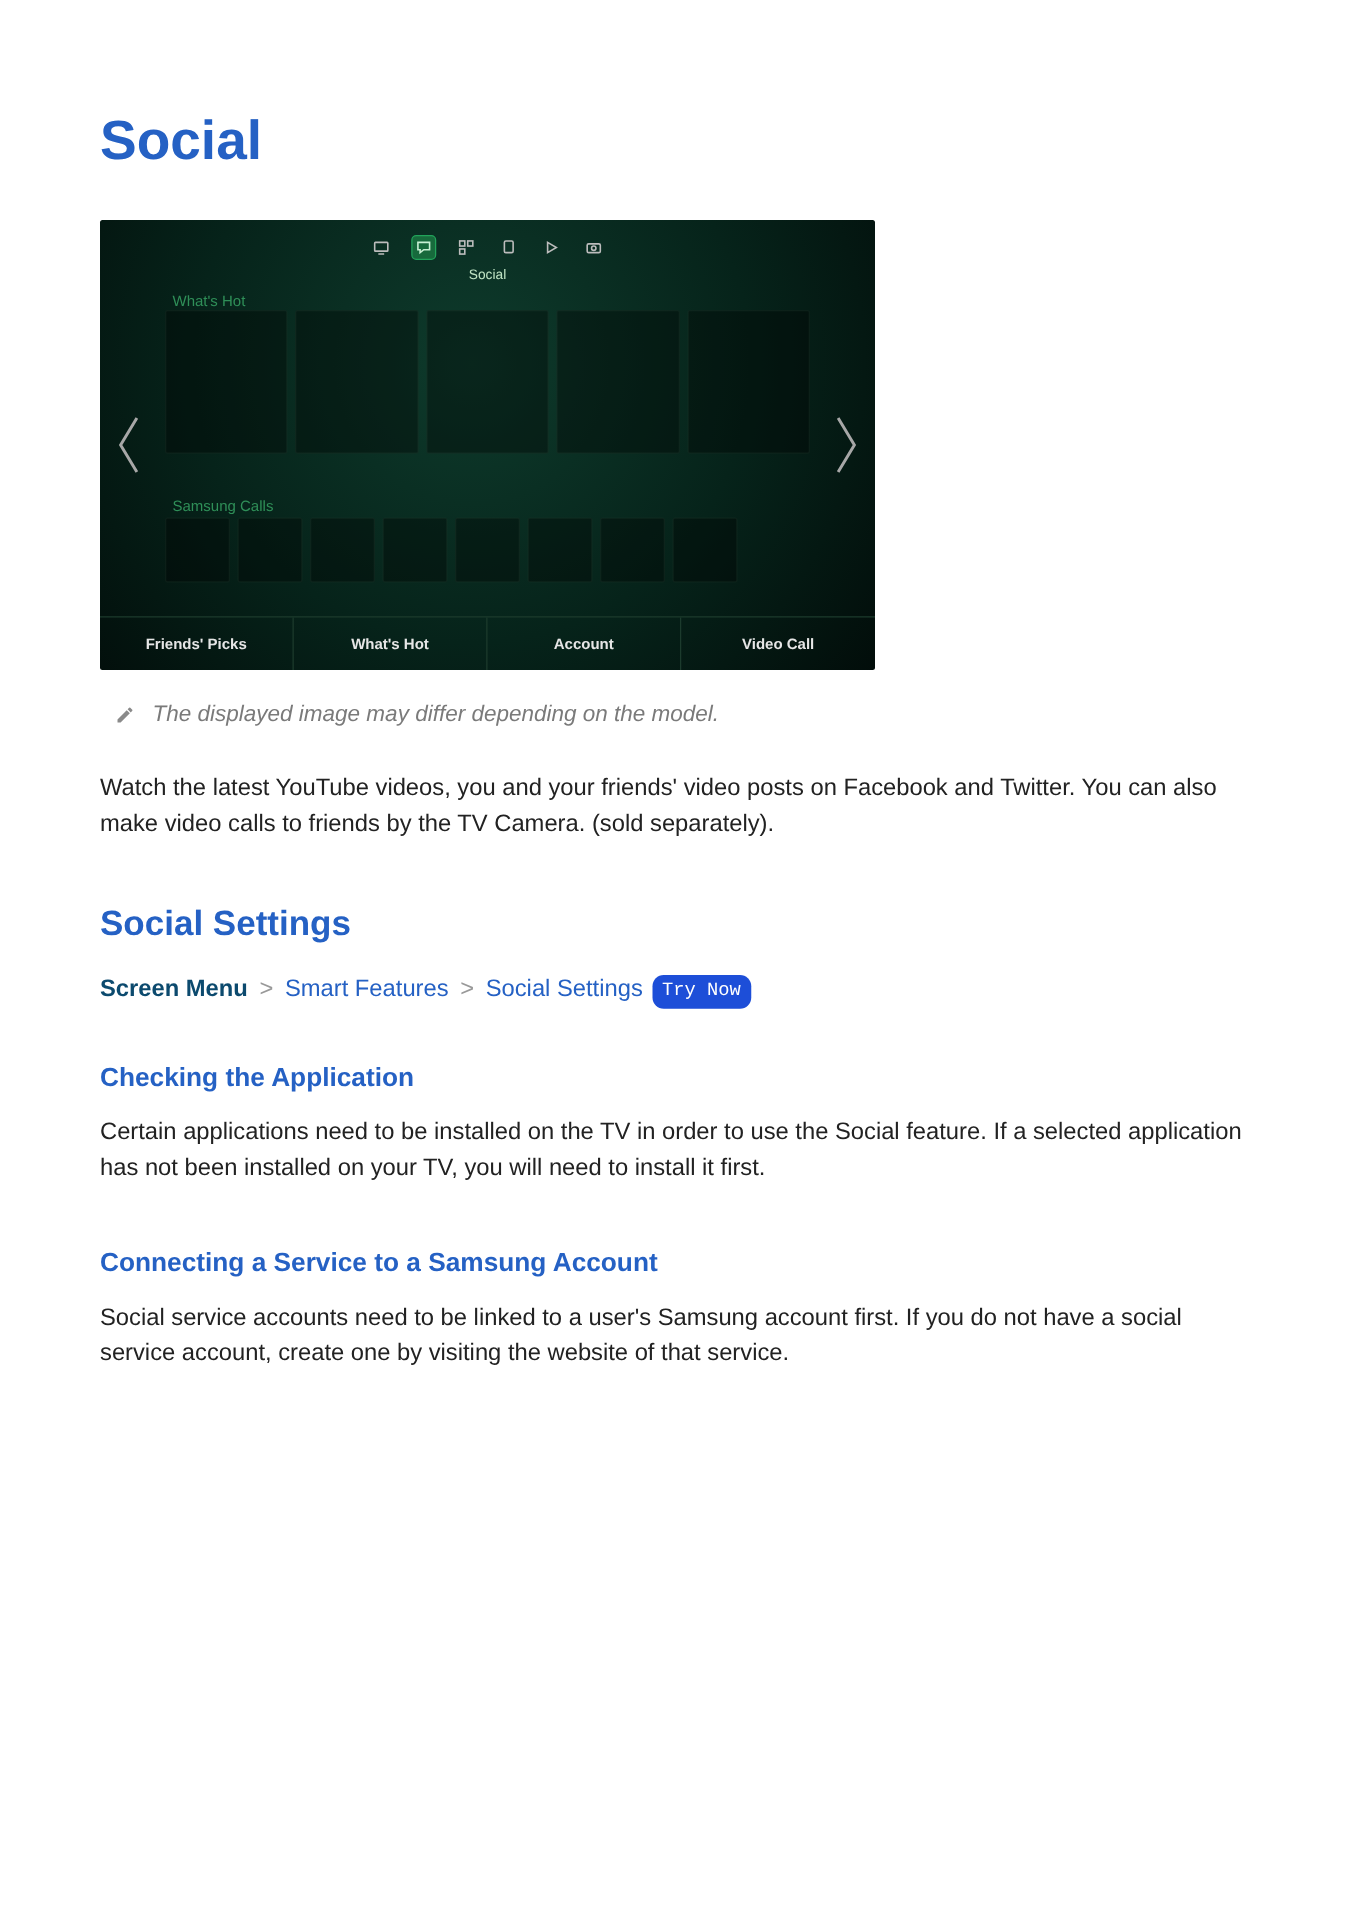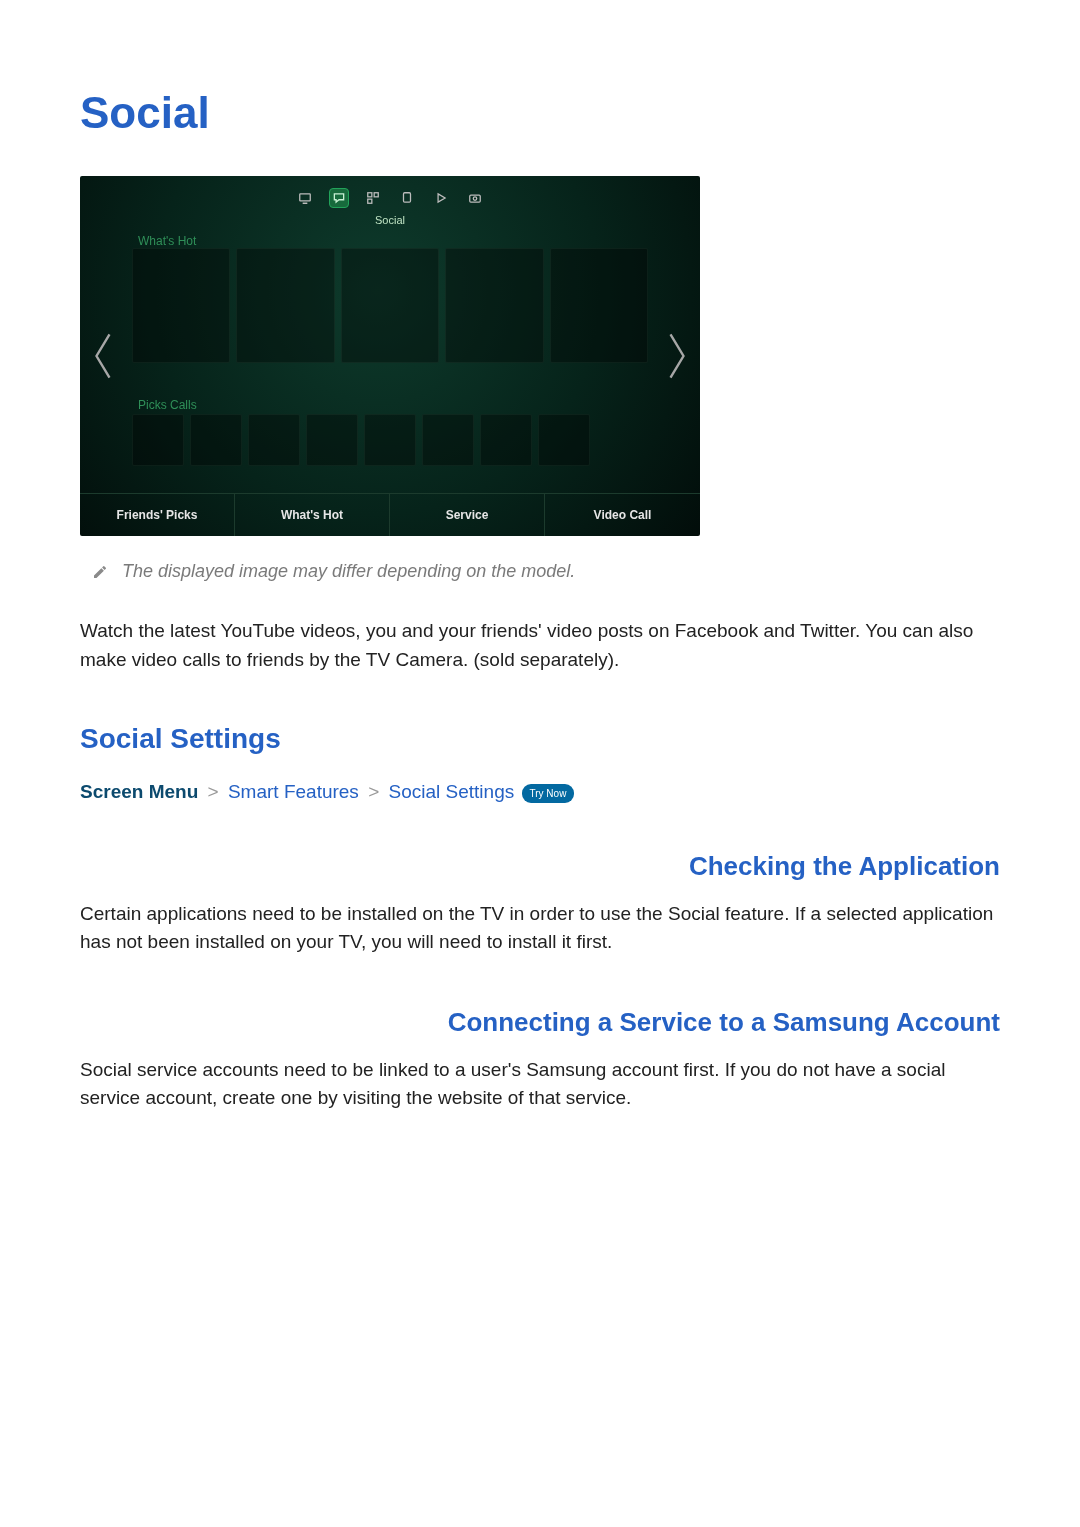--- a/index.html
+++ b/index.html
@@ -139,34 +139,34 @@
   }
   .breadcrumb {
     font-size: 19px;
     margin-bottom: 40px;
   }
   .breadcrumb .lnk { color: #2561c4; font-weight: normal; text-align: right; }
   .breadcrumb .plain { color: #0c4a6e; font-weight: bold; }
   .breadcrumb .chev { color: #999; padding: 0 4px; font-weight: normal;}
   .pill {
     display: inline-block;
-    background: #0369a1;
+    background: #1d4ed8;
     color: #fff;
-    font-size: 10px;
+    font-size: 15px;
     border-radius: 9px;
     padding: 2px 8px;
     margin-left: 2px;
     vertical-align: 1px;
+    font-family: Liberation Mono, monospace;
   }
   h3.minor {
     color: #2561c4;
-    font-size: 26px;
+    font-size: 21px;
     font-weight: bold;
     margin-bottom: 14px;
-    text-align: right;
   }
   .block { margin-bottom: 46px; }
 </style>
 </head>
 <body>
 
 <h1 class="page-title">Social</h1>
 
 <div class="tv-wrap">
   <div class="tv">
@@ -222,36 +222,36 @@
 
     <div class="section-label whatshot">What's Hot</div>
     <div class="tile-row big">
       <div class="tile"></div>
       <div class="tile"></div>
       <div class="tile"></div>
       <div class="tile"></div>
       <div class="tile"></div>
     </div>
 
-    <div class="section-label recent">Picks Calls</div>
+    <div class="section-label recent">Samsung Calls</div>
     <div class="tile-row small">
       <div class="tile"></div>
       <div class="tile"></div>
       <div class="tile"></div>
       <div class="tile"></div>
       <div class="tile"></div>
       <div class="tile"></div>
       <div class="tile"></div>
       <div class="tile"></div>
     </div>
 
     <div class="bottom-tabs">
       <div class="tab">Friends' Picks</div>
       <div class="tab">What's Hot</div>
-      <div class="tab">Service</div>
+      <div class="tab">Account</div>
       <div class="tab">Video Call</div>
     </div>
   </div>
 </div>
 
 <div class="note">
   <span class="pencil">
     <svg viewBox="0 0 24 24" width="16" height="16">
         <path fill="#8a8a8a" d="M3 17.25V21h3.75L17.81 9.94l-3.75-3.75L3 17.25zM20.71 7.04a1 1 0 0 0 0-1.41l-2.34-2.34a1 1 0 0 0-1.41 0l-1.83 1.83 3.75 3.75 1.83-1.83z"></path>
       </svg>

